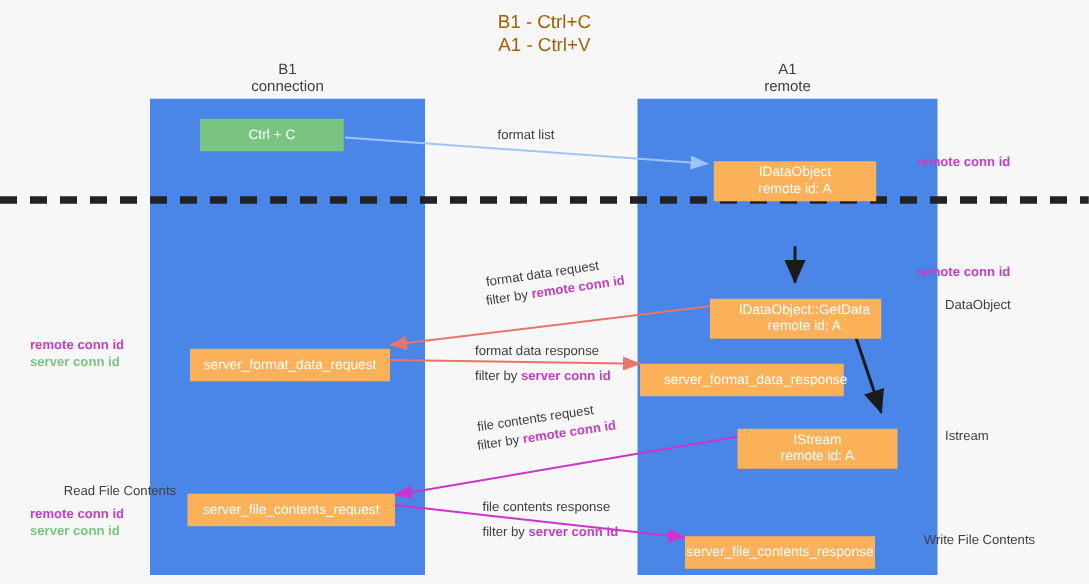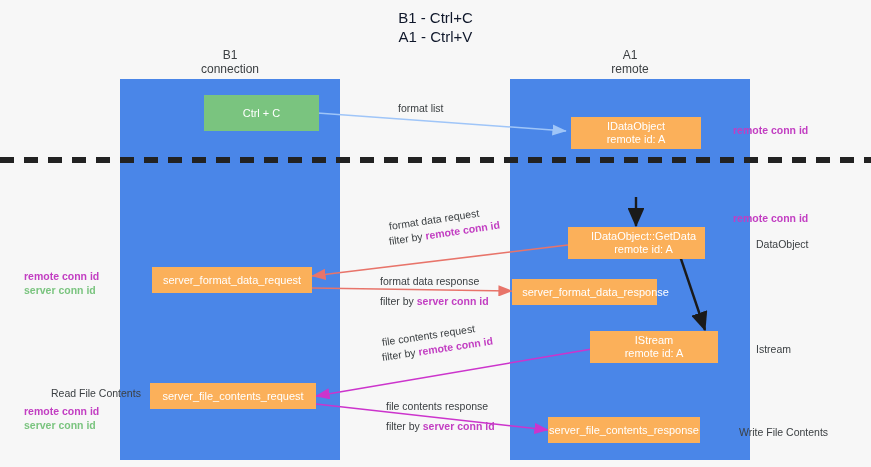--- a/index.html
+++ b/index.html
@@ -23,21 +23,21 @@
   }
   
   .abs { position: absolute; box-sizing: border-box; }
 
   
   .title {
     left: 0; top: 8px; width: 871px;
     text-align: center;
     font-size: 15px;
     line-height: 19px;
-    color: #0f172a;
+    color: #a16207;
     white-space: pre;
   }
 
   
   .lane-header {
     font-size: 12px;
     line-height: 14px;
     text-align: center;
     color: #3c4043;
     white-space: pre;
@@ -54,21 +54,21 @@
     flex-direction: column;
     align-items: center;
     justify-content: center;
     color: #ffffff;
     font-size: 11px;
     line-height: 13px;
     text-align: center;
     white-space: pre;
   }
   .box-green { background: #7ac47f; }
-  .box-orange { background: #fbb05a; }
+  .box-orange { background: #fbb05a; margin-top: 12px; }
 
   
   .edge-label {
     font-size: 10.5px;
     line-height: 15px;
     color: #3c4043;
     white-space: nowrap;
   }
   .edge-label.rot {
     transform: rotate(-8.5deg);
@@ -149,34 +149,34 @@
 
     <line x1="680" y1="256" x2="705" y2="330" stroke="#1a1a1a" stroke-width="2.4" marker-end="url(#ah-black)"></line>
 
     <line x1="592" y1="349" x2="316" y2="396" stroke="#cc34cc" stroke-width="1.6" marker-end="url(#ah-magenta)"></line>
 
     <line x1="316" y1="404" x2="548" y2="430" stroke="#cc34cc" stroke-width="1.6" marker-end="url(#ah-magenta)"></line>
   </svg>
 
   <div class="abs divider"></div>
 
-  <div class="abs box box-green" style="left:160px; top:95px; width:115px; height:36px;margin-left:44px;">Ctrl + C</div>
+  <div class="abs box box-green" style="left:160px; top:95px; width:115px; height:26px;">Ctrl + C</div>
 
   <div class="abs box box-orange" style="left:152px; top:267px; width:160px; height:26px;">server_format_data_request</div>
 
   <div class="abs box box-orange" style="left:150px; top:383px; width:166px; height:26px;">server_file_contents_request</div>
 
   <div class="abs box box-orange" style="left:571px; top:117px; width:130px; height:32px;">IDataObject
 remote id: A</div>
 
 
   <div class="abs box box-orange" style="left:568px; top:227px; width:137px; height:32px;padding-left:14px;">IDataObject::GetData
 remote id: A</div>
 
-  <div class="abs box box-orange" style="left:512px; top:279px; width:145px; height:26px;padding-left:22px;">server_format_data_response</div>
+  <div class="abs box box-orange" style="left:512px; top:279px; width:163px; height:26px;padding-left:22px;">server_format_data_response</div>
 
   <div class="abs box box-orange" style="left:590px; top:331px; width:128px; height:32px;">IStream
 remote id: A</div>
 
   <div class="abs box box-orange" style="left:548px; top:417px; width:152px; height:26px;">server_file_contents_response</div>
 
   <div class="abs edge-label" style="left:398px; top:101px;">format list</div>
 
   <div class="abs" style="left:389px; top:219px;">
     <div class="edge-label rot" style="position:relative; left:0; top:0;">format data request</div>

